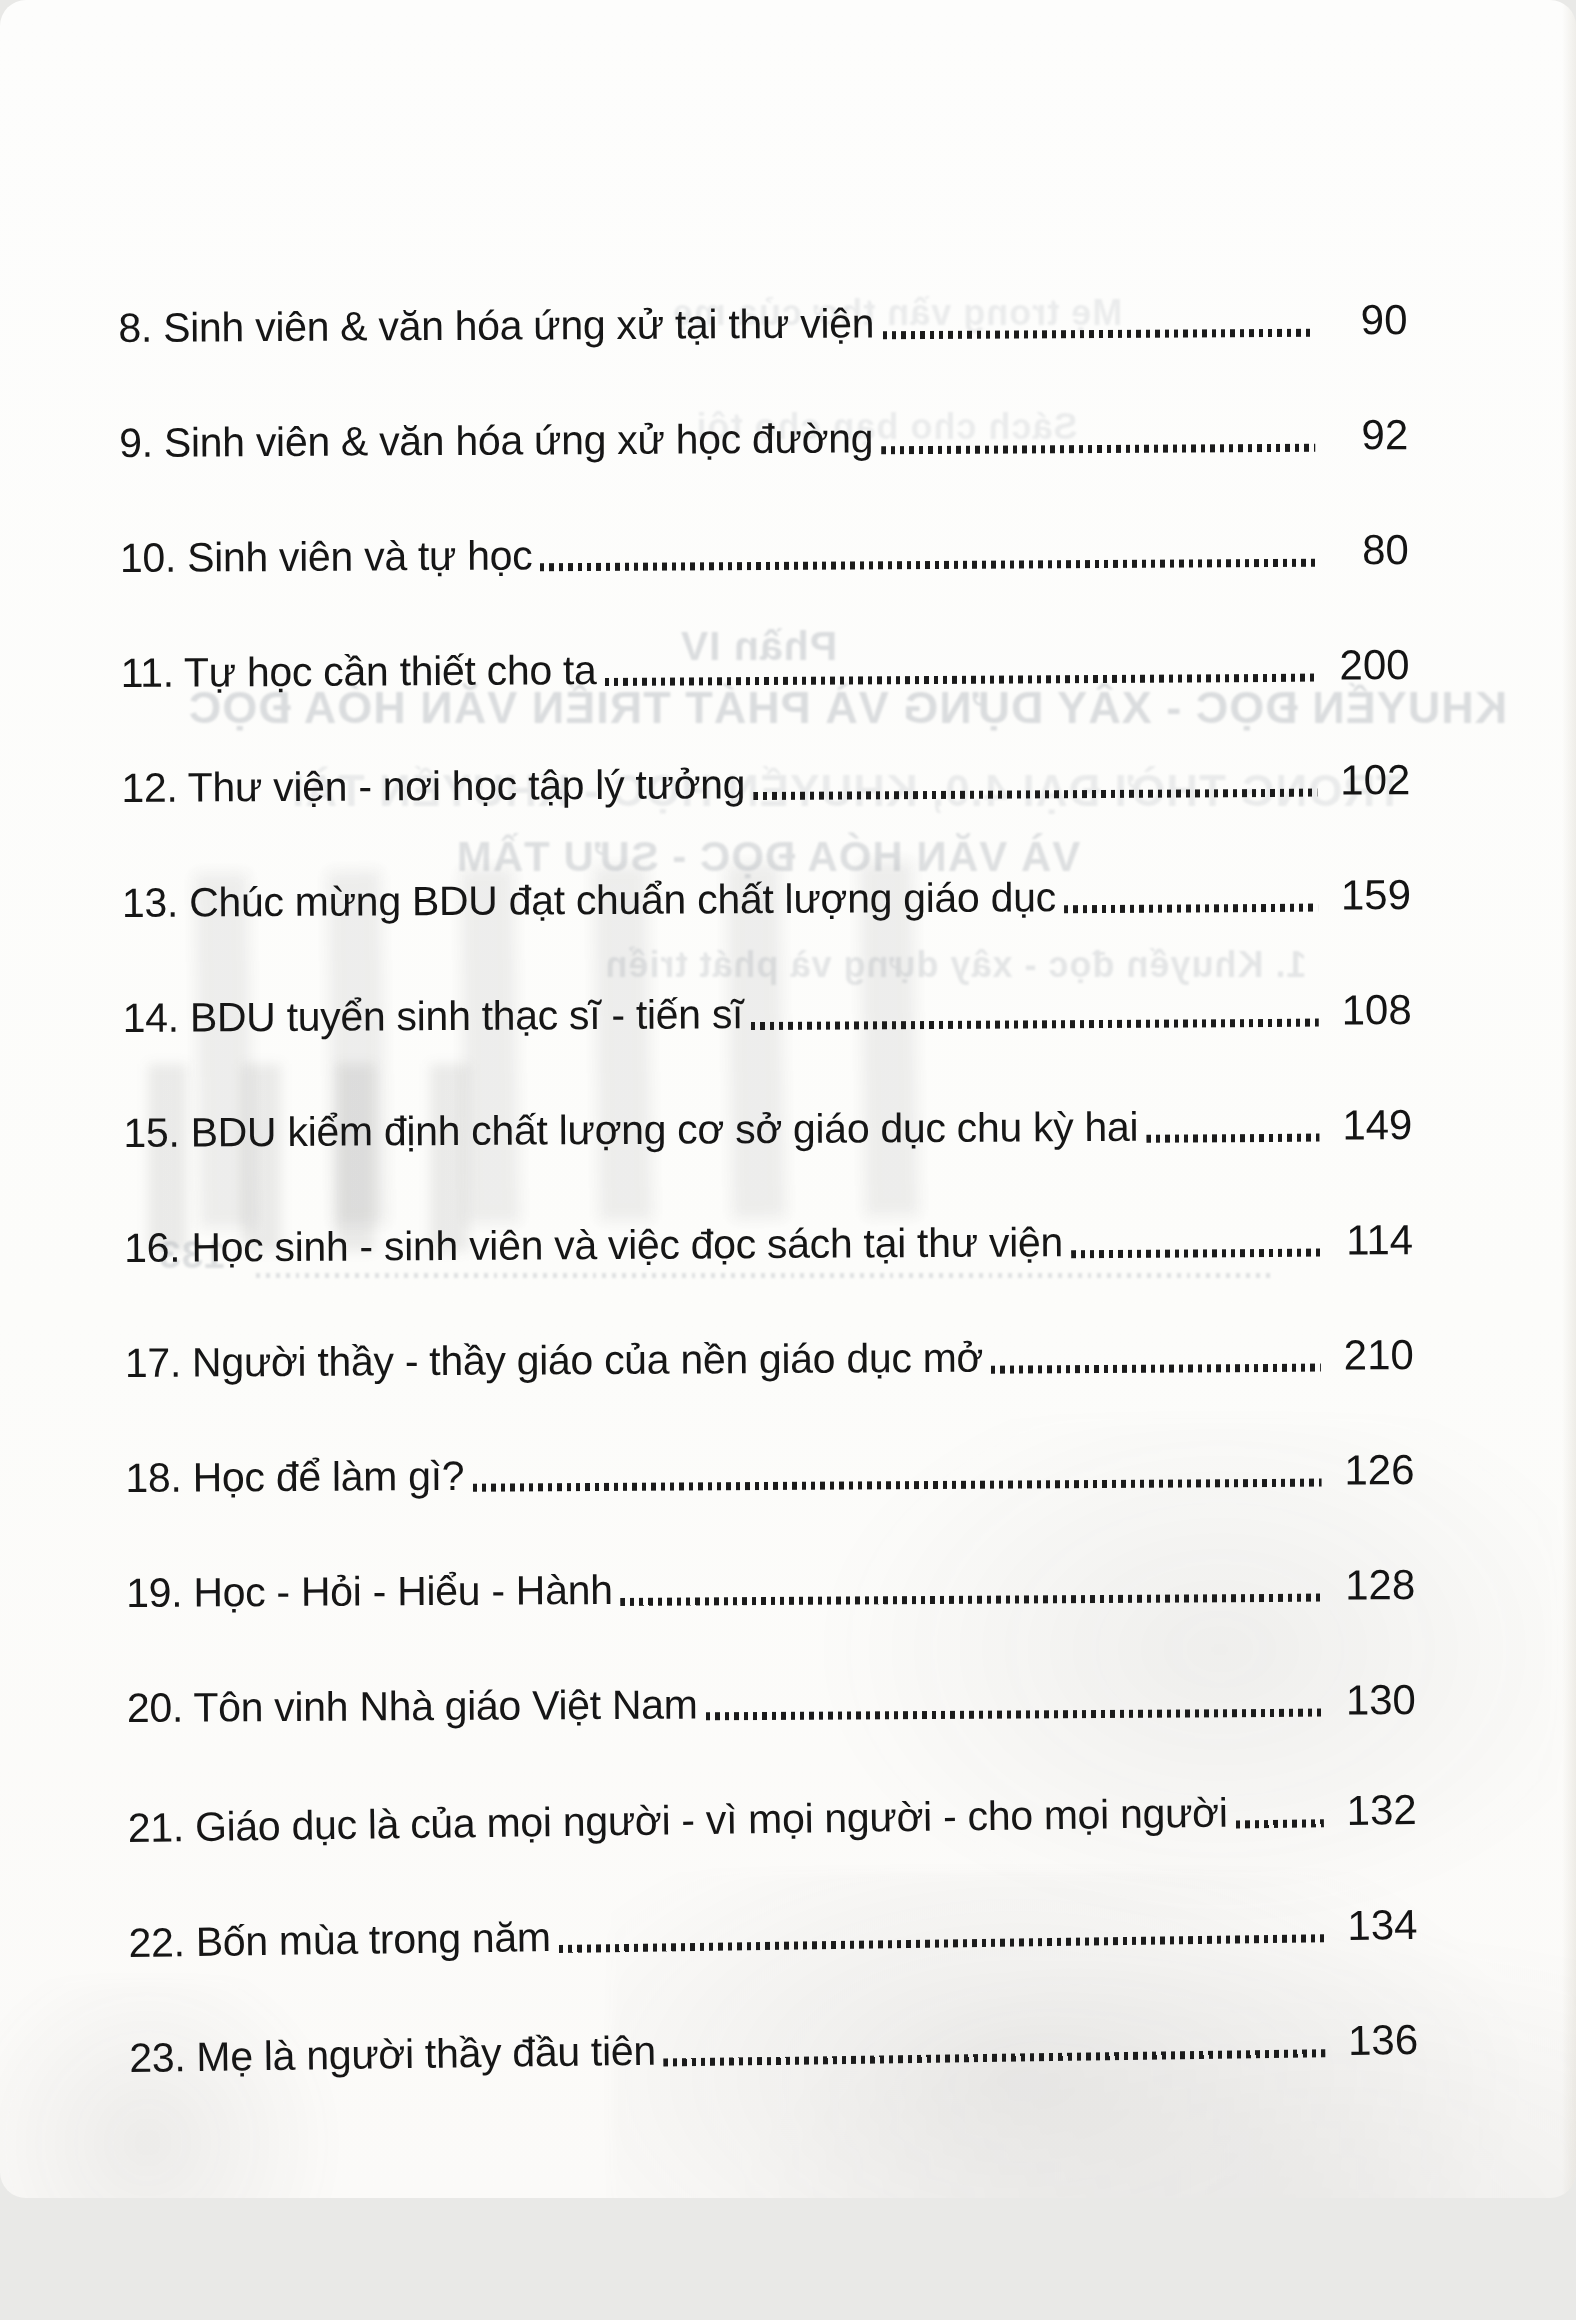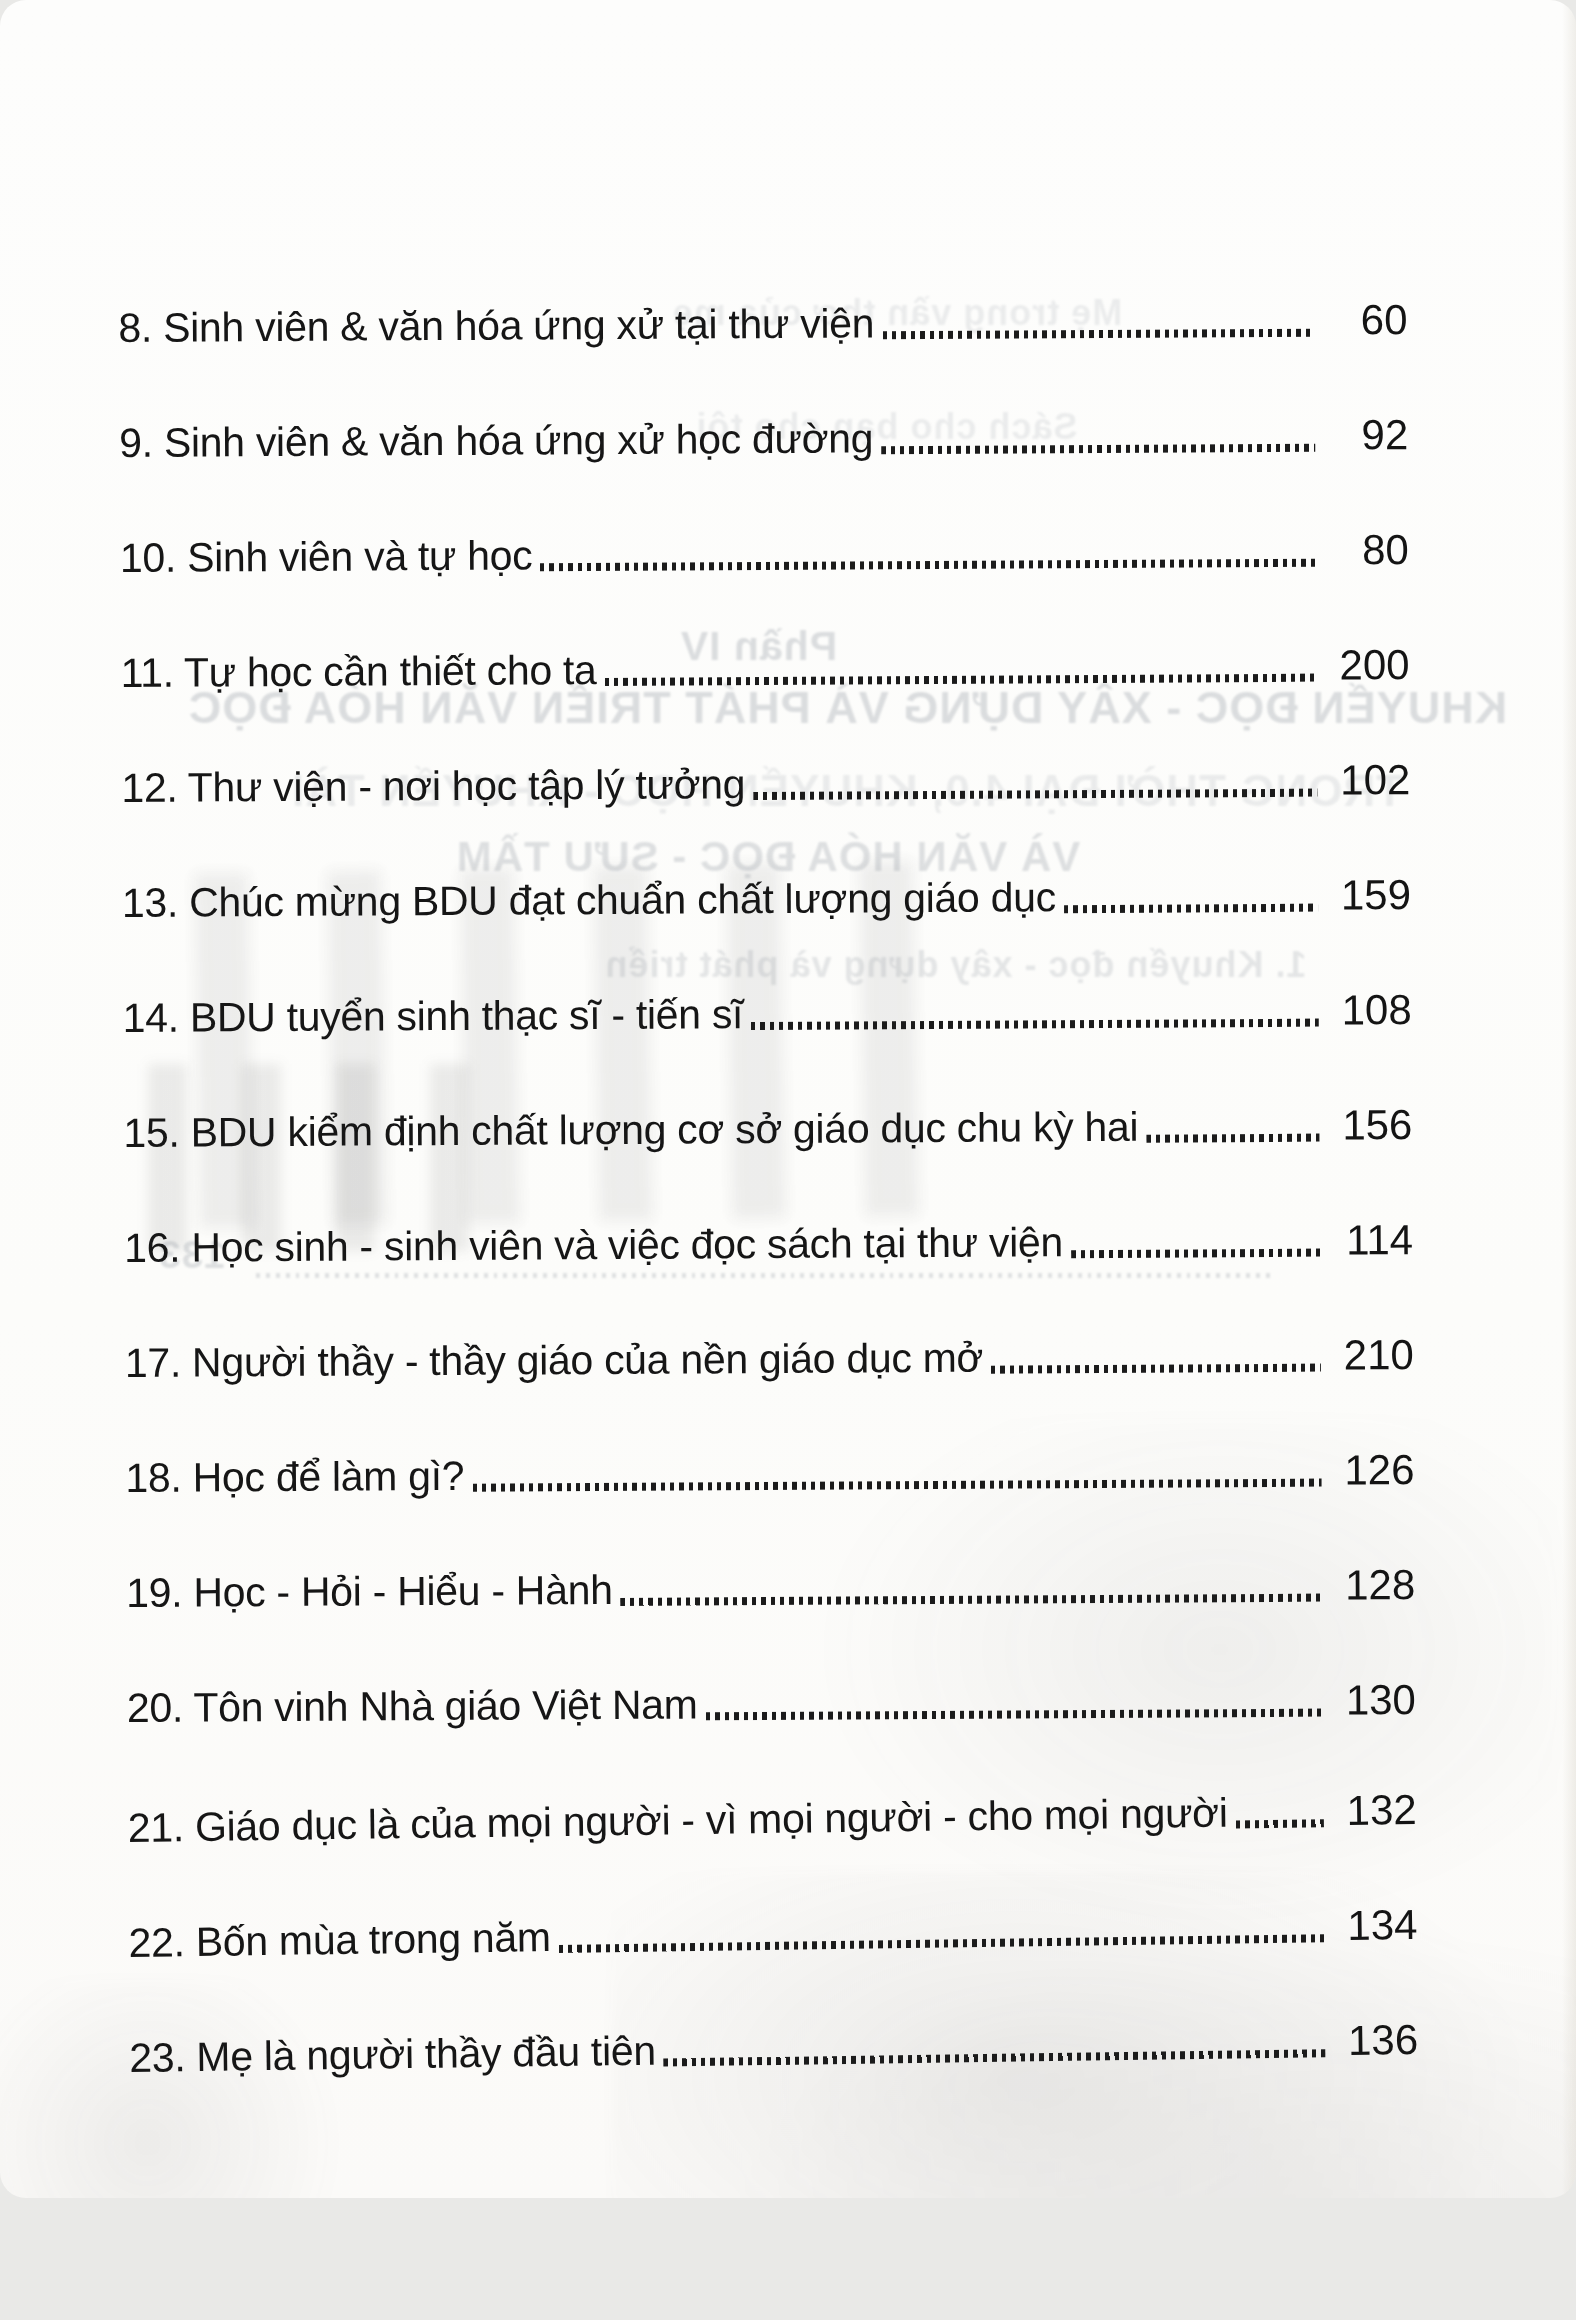--- a/index.html
+++ b/index.html
@@ -137,21 +137,21 @@
   <div class="ghost g-cap2">TRONG THỜI ĐẠI 4.0, KHUYẾN HỌC - KHUYẾN TÀI</div>
   <div class="ghost g-cap3">VÀ VĂN HÓA ĐỌC - SƯU TẦM</div>
   <div class="ghost g-item1">1. Khuyến đọc - xây dựng và phát triển</div>
   <div class="ghost g-num">133</div>
   <div class="ghost-leader"></div>
 
   <div class="toc">
       <div class="toc-row">
     <span class="toc-title">8. Sinh viên &amp; văn hóa ứng xử tại thư viện</span>
     <span class="toc-leader"></span>
-    <span class="toc-num">60</span>
+    <span class="toc-num">90</span>
   </div>
       <div class="toc-row">
     <span class="toc-title">9. Sinh viên &amp; văn hóa ứng xử học đường</span>
     <span class="toc-leader"></span>
     <span class="toc-num">92</span>
   </div>
       <div class="toc-row">
     <span class="toc-title">10. Sinh viên và tự học</span>
     <span class="toc-leader"></span>
     <span class="toc-num">80</span>
@@ -172,21 +172,21 @@
     <span class="toc-num">159</span>
   </div>
       <div class="toc-row">
     <span class="toc-title">14. BDU tuyển sinh thạc sĩ - tiến sĩ</span>
     <span class="toc-leader"></span>
     <span class="toc-num">108</span>
   </div>
       <div class="toc-row">
     <span class="toc-title">15. BDU kiểm định chất lượng cơ sở giáo dục chu kỳ hai</span>
     <span class="toc-leader"></span>
-    <span class="toc-num">156</span>
+    <span class="toc-num">149</span>
   </div>
       <div class="toc-row">
     <span class="toc-title">16. Học sinh - sinh viên và việc đọc sách tại thư viện</span>
     <span class="toc-leader"></span>
     <span class="toc-num">114</span>
   </div>
       <div class="toc-row">
     <span class="toc-title">17. Người thầy - thầy giáo của nền giáo dục mở</span>
     <span class="toc-leader"></span>
     <span class="toc-num">210</span>

